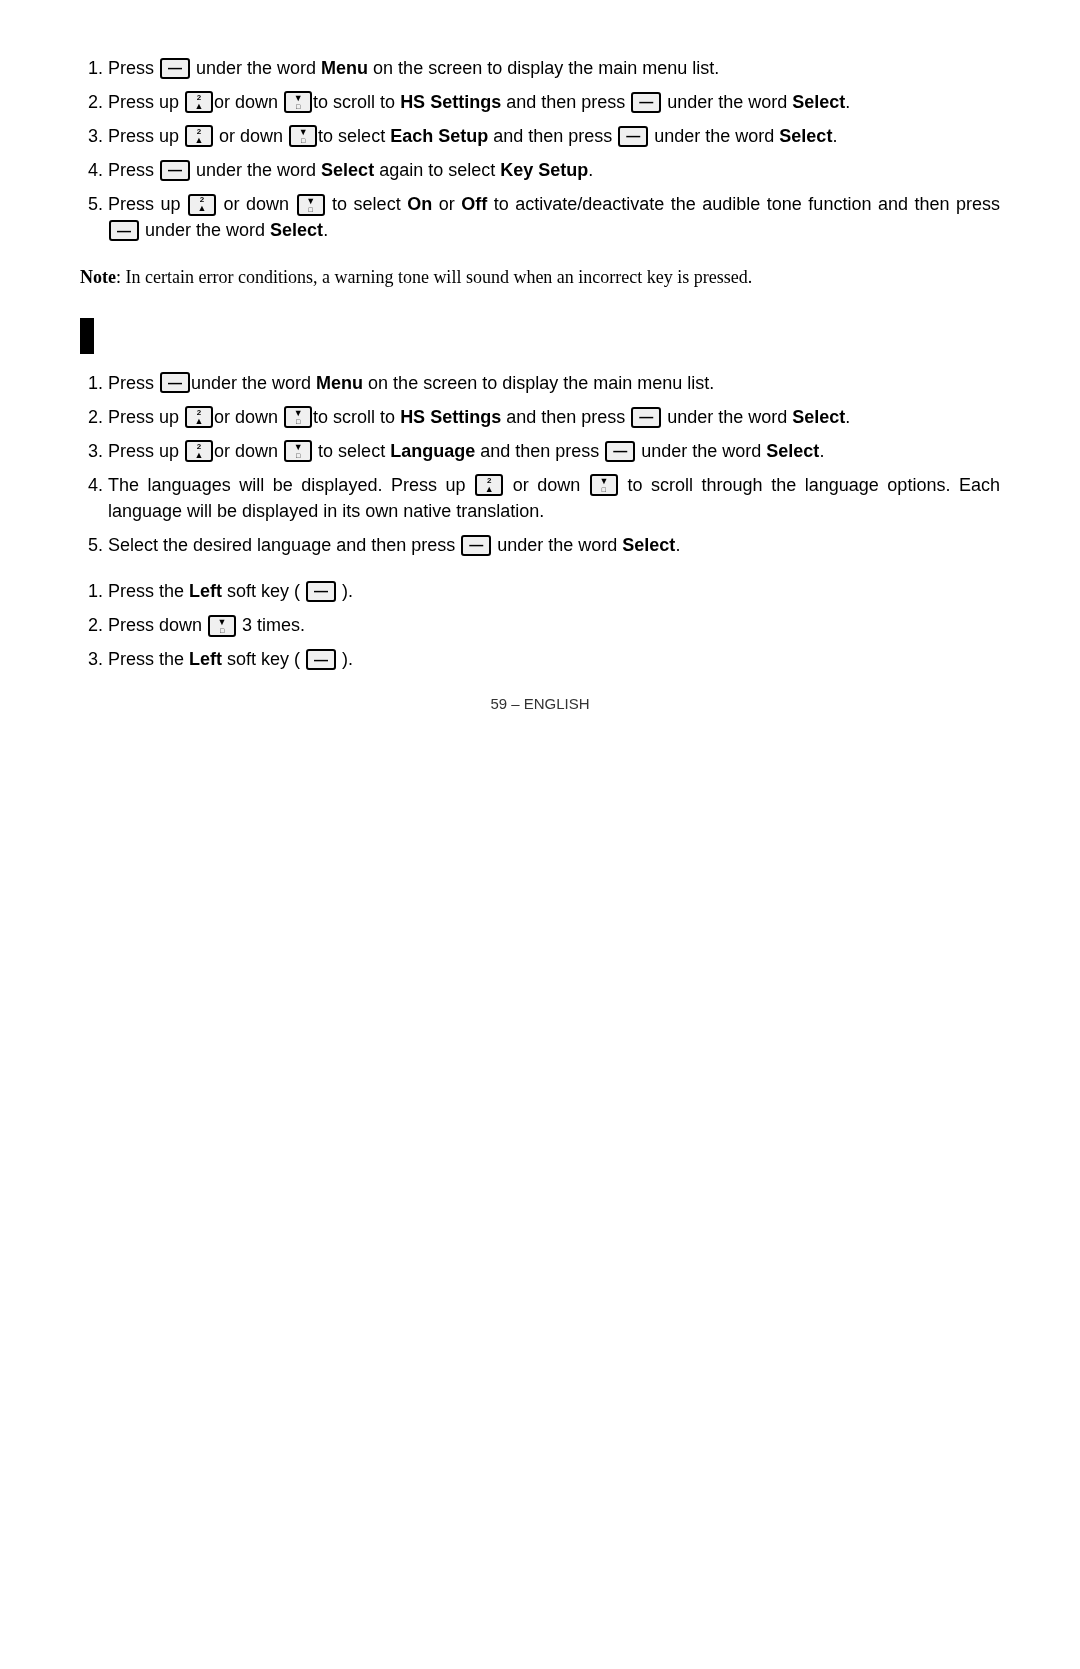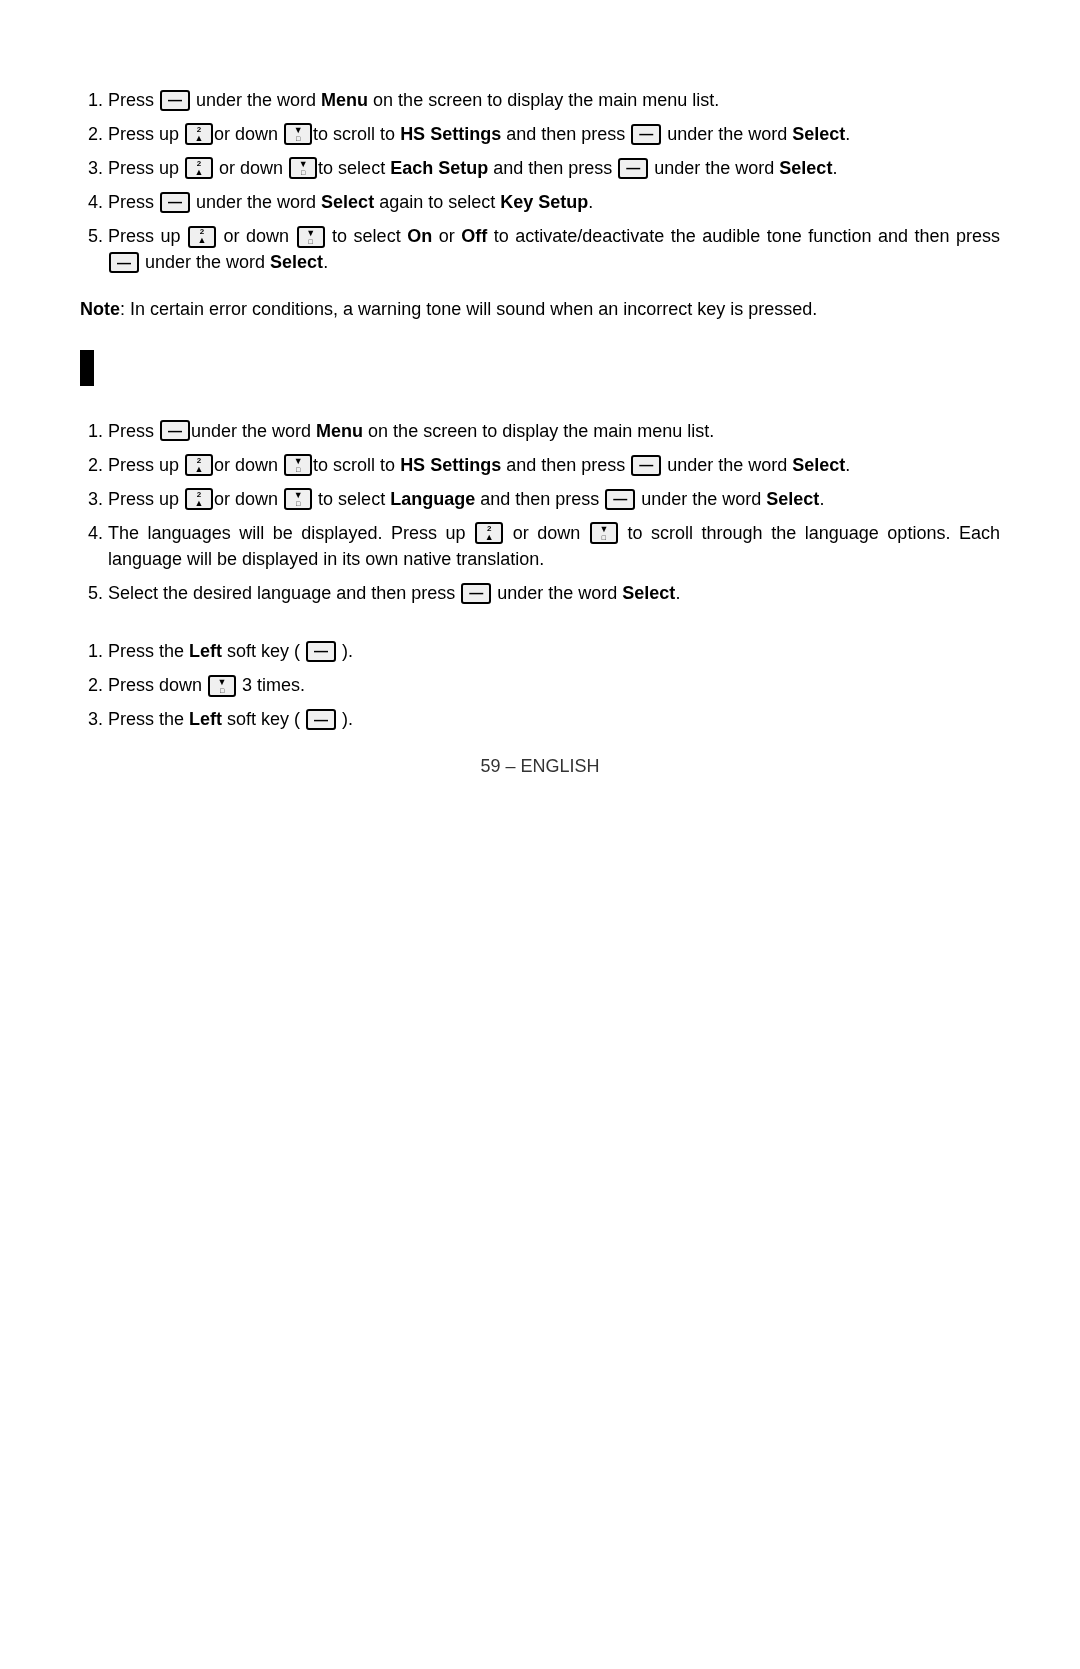--- a/index.html
+++ b/index.html
@@ -20,31 +20,31 @@
     }
 
     .content-area {
       max-width: 920px;
       margin: 0 auto;
     }
 
     ol {
       padding-left: 28px;
       margin-bottom: 20px;
-      margin-top: 32px;
     }
 
     ol li {
       margin-bottom: 8px;
       text-align: justify;
     }
 
     p {
       text-align: justify;
       margin-bottom: 16px;
+      font-family: Liberation Serif, serif;
     }
 
     .note-para {
       margin-bottom: 28px;
     }
 
     .section-header {
       display: flex;
       align-items: center;
       margin-bottom: 16px;
@@ -78,21 +78,21 @@
       margin: 0 1px;
       position: relative;
       top: -1px;
       background: #f0f0f0;
       width: 28px;
       height: 22px;
     }
 
     .footer-page {
       text-align: center;
-      font-size: 18px;
+      font-size: 15px;
       color: #333;
     }
 
     b {
       font-weight: bold;
     }
   </style>
 </head>
 <body>
 

